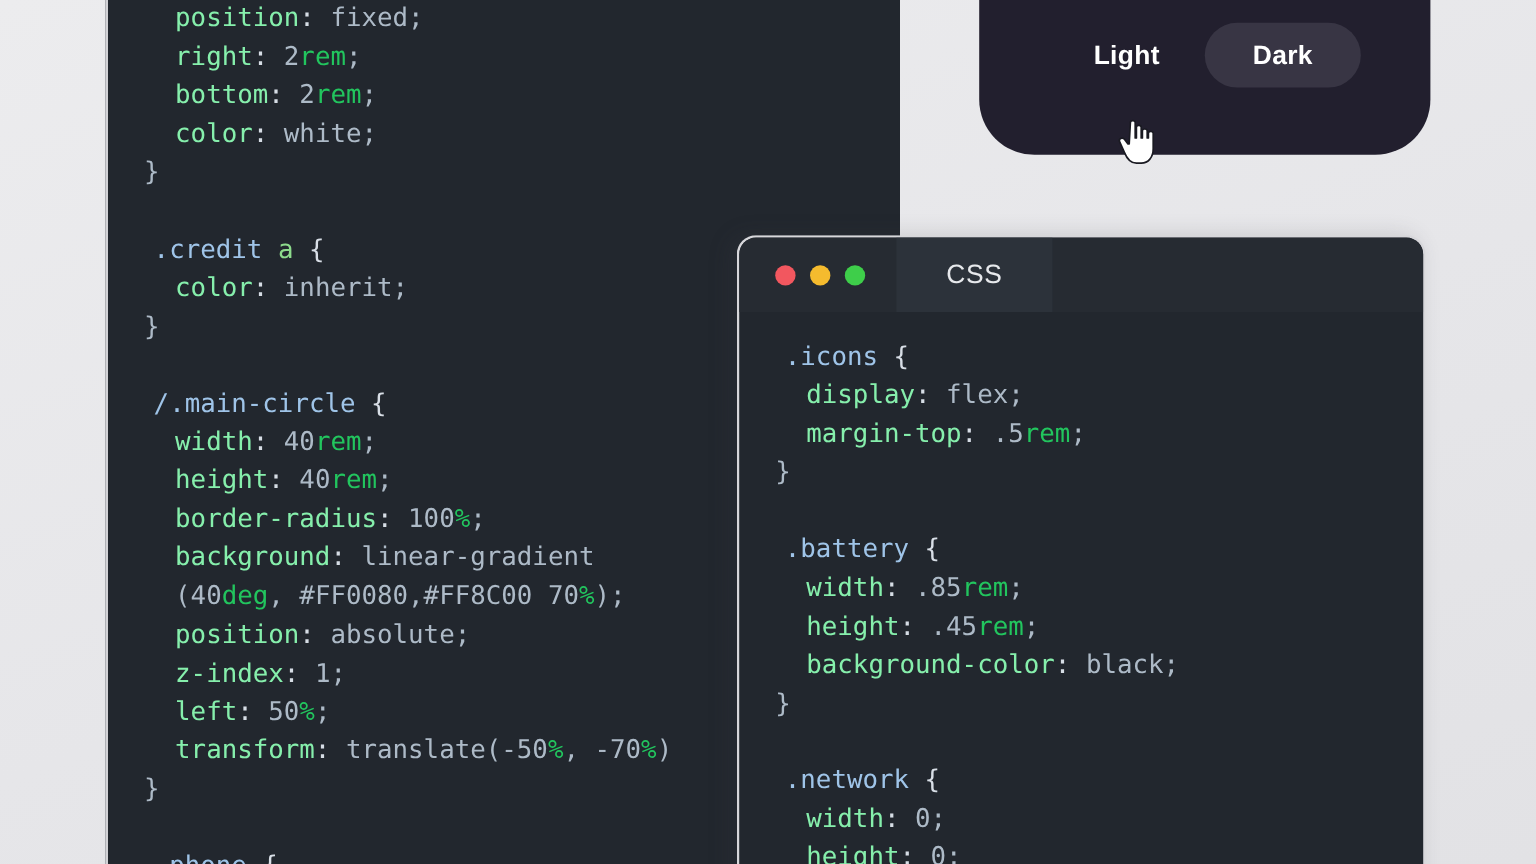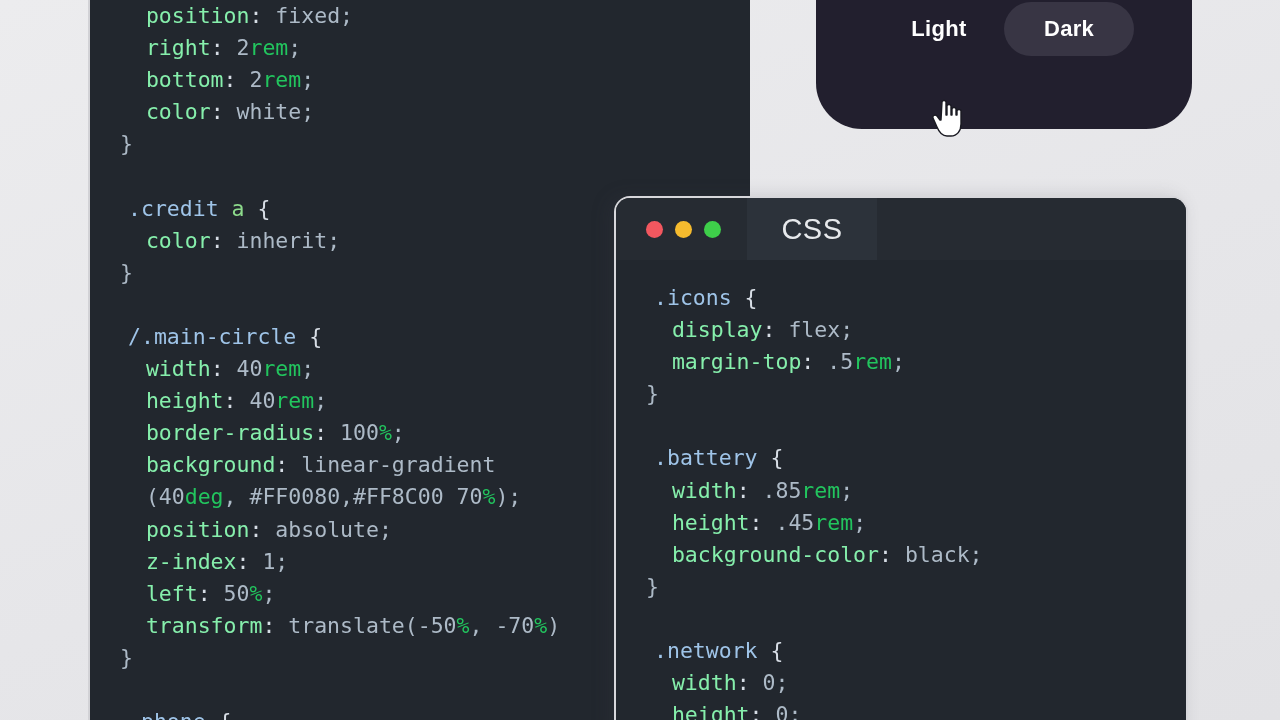--- a/index.html
+++ b/index.html
@@ -87,21 +87,21 @@
 
   .tab {
     margin-left: 26px;
     height: 62px;
     min-width: 130px;
     background: #2c323a;
     display: flex;
     align-items: center;
     justify-content: center;
     color: #e7e9ec;
-    font-size: 29px;
+    font-size: 22px;
     letter-spacing: .5px;
     font-family: "Liberation Sans", sans-serif;
   }
 
   .css-code {
     position: absolute;
     left: 30px;
     top: 84px;
     width: 520px;
   }
@@ -130,21 +130,21 @@
     top: -210px;
     width: 376px;
     height: 339px;
     background: #221f2e;
     border-radius: 0 0 46px 46px;
     overflow: hidden;
   }
   .theme-toggle {
     position: absolute;
     left: 58px;
-    bottom: 73px;
+    bottom: 56px;
     width: 260px;
     height: 54px;
     display: flex;
     align-items: center;
   }
   .theme-opt {
     flex: 1;
     height: 54px;
     display: flex;
     align-items: center;

